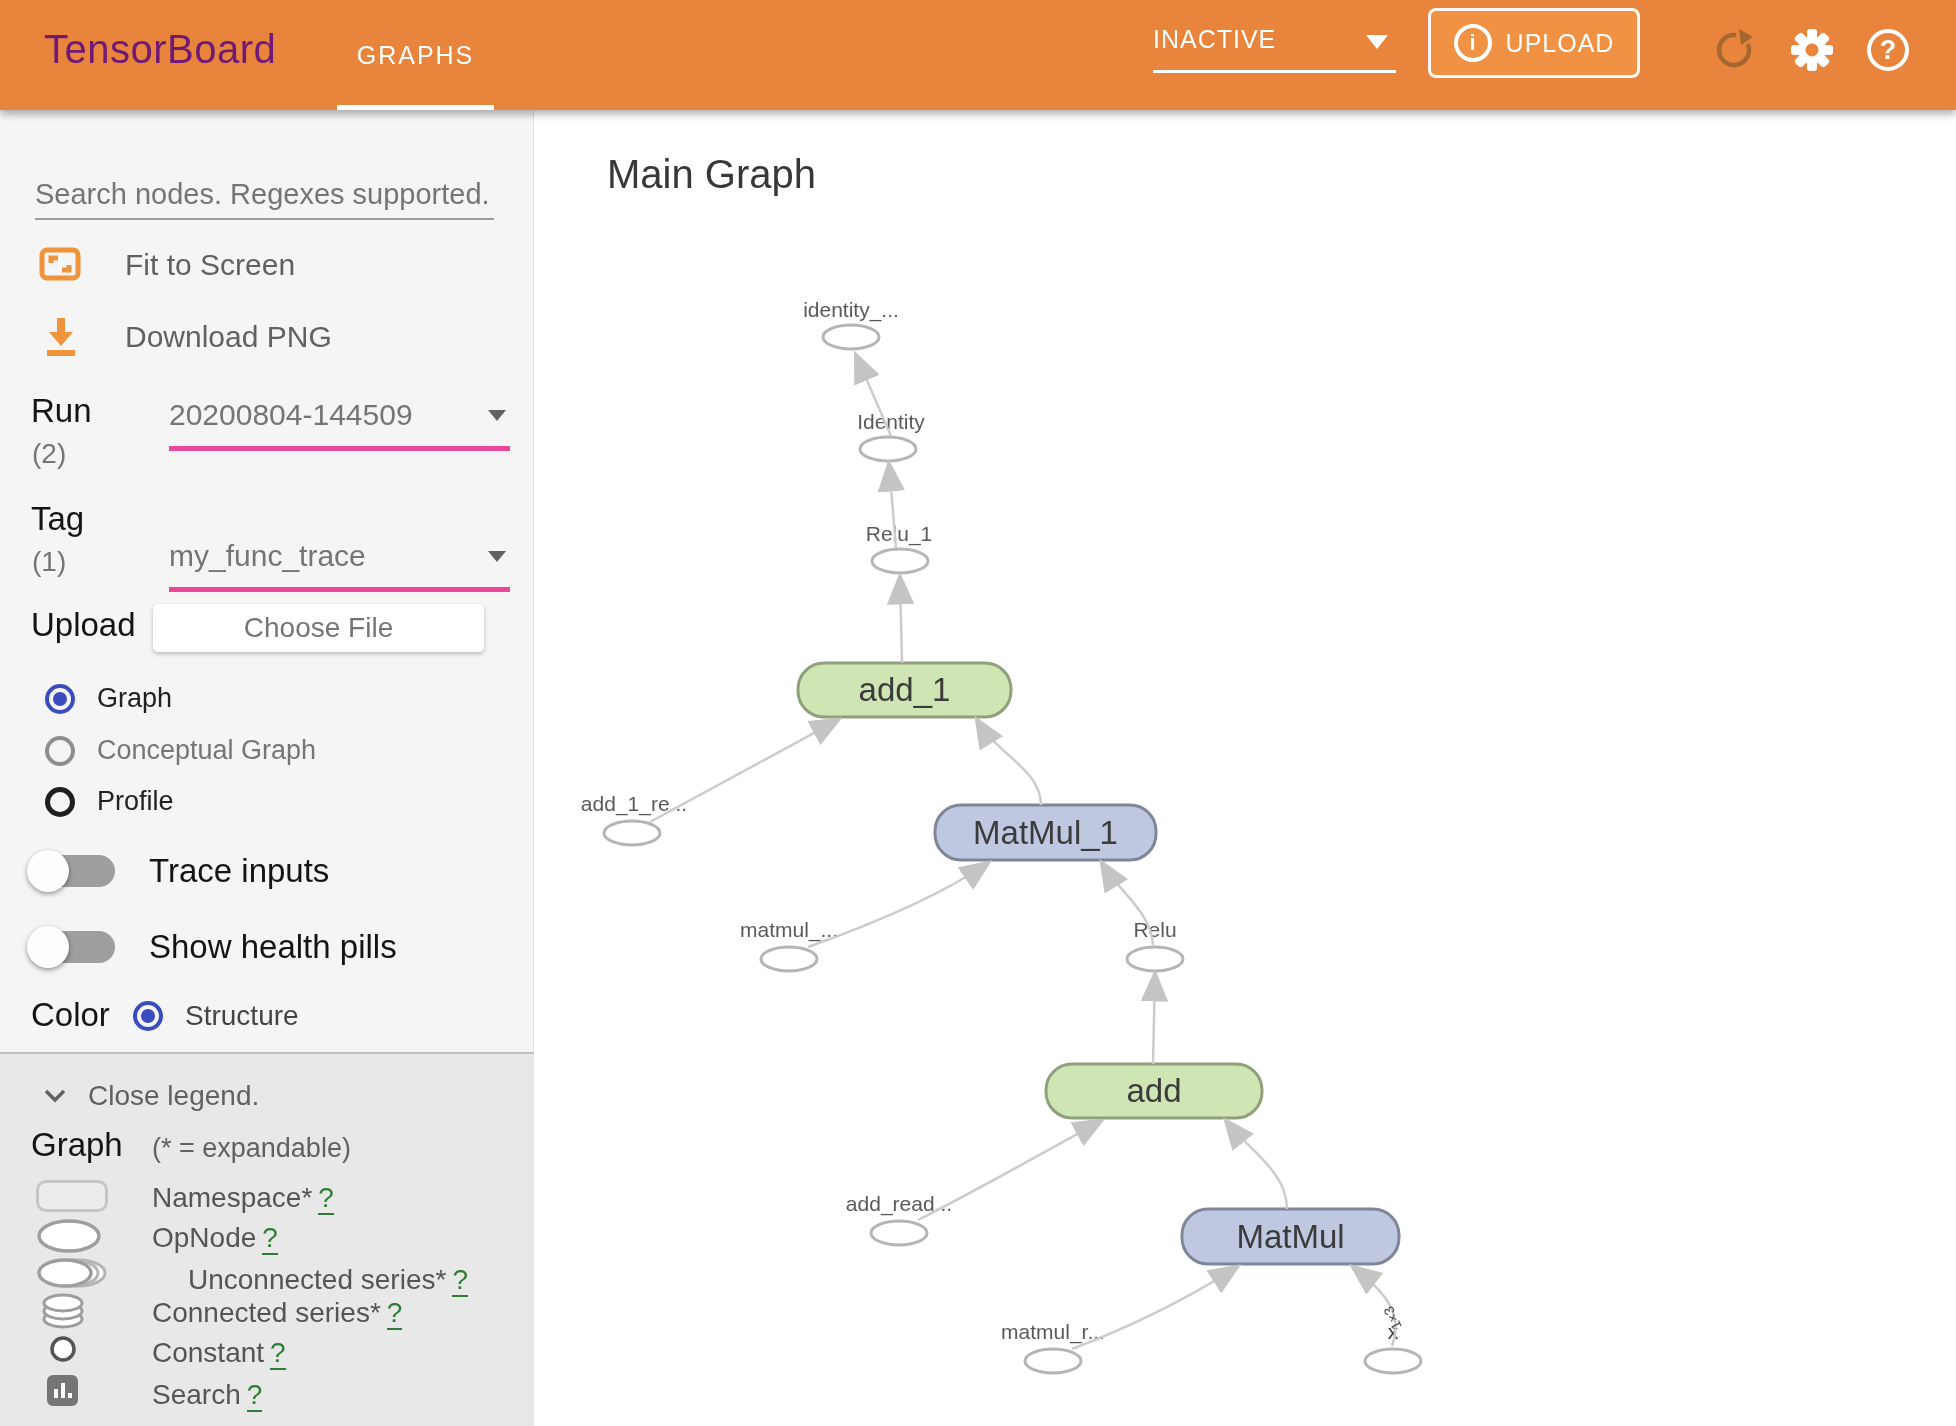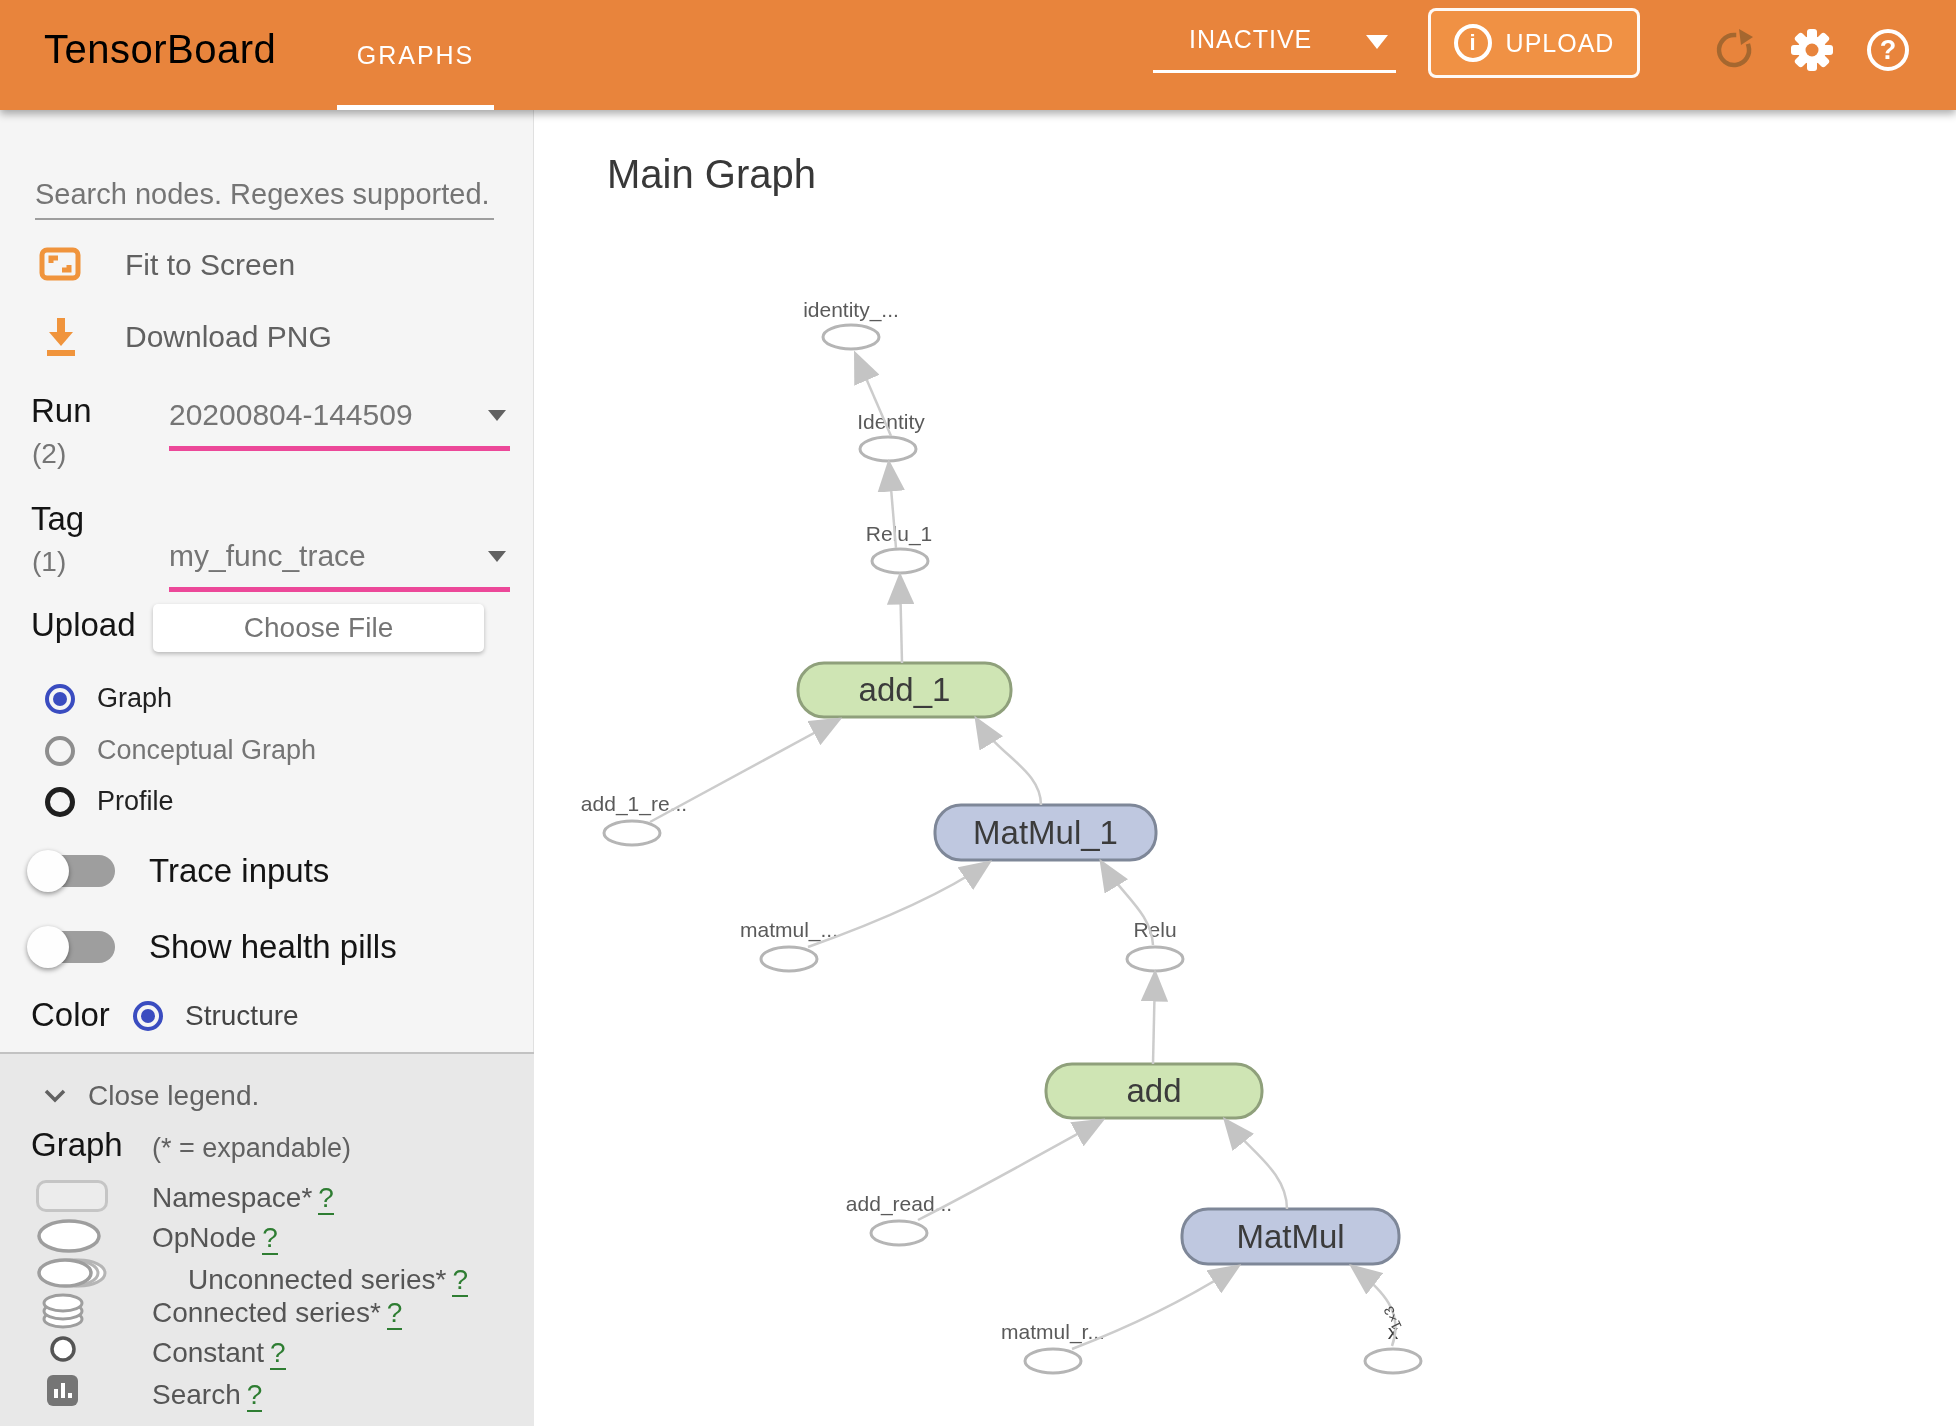--- a/index.html
+++ b/index.html
@@ -3,30 +3,30 @@
 <meta charset="utf-8">
 <style>
   * { margin:0; padding:0; box-sizing:border-box; }
   html,body { width:1956px; height:1426px; overflow:hidden; background:#fff;
     font-family:"Liberation Sans", sans-serif; }
   #app { position:relative; width:1956px; height:1426px; }
 
   
   .header { position:absolute; left:0; top:0; width:1956px; height:110px;
     background:#e8843c; z-index:20; box-shadow:0 4px 8px rgba(0,0,0,0.32); }
-  .brand { position:absolute; left:44px; top:27px; color:#000000; font-size:40px;
+  .brand { position:absolute; left:44px; top:27px; color:#701a75; font-size:40px;
     font-weight:500; letter-spacing:0.5px; }
   .tab { position:absolute; left:337px; top:0; width:157px; height:110px;
     display:flex; align-items:center; justify-content:center; }
   .tab-label { color:#fff; font-size:25px; font-weight:500; letter-spacing:2px; }
   .tab-underline { position:absolute; left:0; bottom:0; width:157px; height:5px;
     background:#fff; }
   .hdr-select { position:absolute; left:1153px; top:25px; width:243px;
     border-bottom:3px solid #fff; padding-bottom:16px; cursor:pointer; }
-  .hdr-select-value { color:#fff; font-size:25px; font-weight:500; letter-spacing:1px;margin-left:36px; }
+  .hdr-select-value { color:#fff; font-size:25px; font-weight:500; letter-spacing:1px; }
   .hdr-caret { position:absolute; right:8px; top:10px; width:0; height:0;
     border-left:11px solid transparent; border-right:11px solid transparent;
     border-top:14px solid #fff; }
   .upload-btn { position:absolute; left:1428px; top:8px; width:212px; height:70px;
     background:#f09144; border:3px solid rgba(255,255,255,0.95); border-radius:8px;
     display:flex; align-items:center; justify-content:center; gap:14px; cursor:pointer; }
   .info-circle { width:38px; height:38px; border:4px solid #fff; border-radius:50%;
     color:#fff; font-size:22px; font-weight:bold; display:flex; align-items:center;
     justify-content:center; }
   .upload-label { color:#fff; font-size:25px; font-weight:500; letter-spacing:1px; }

